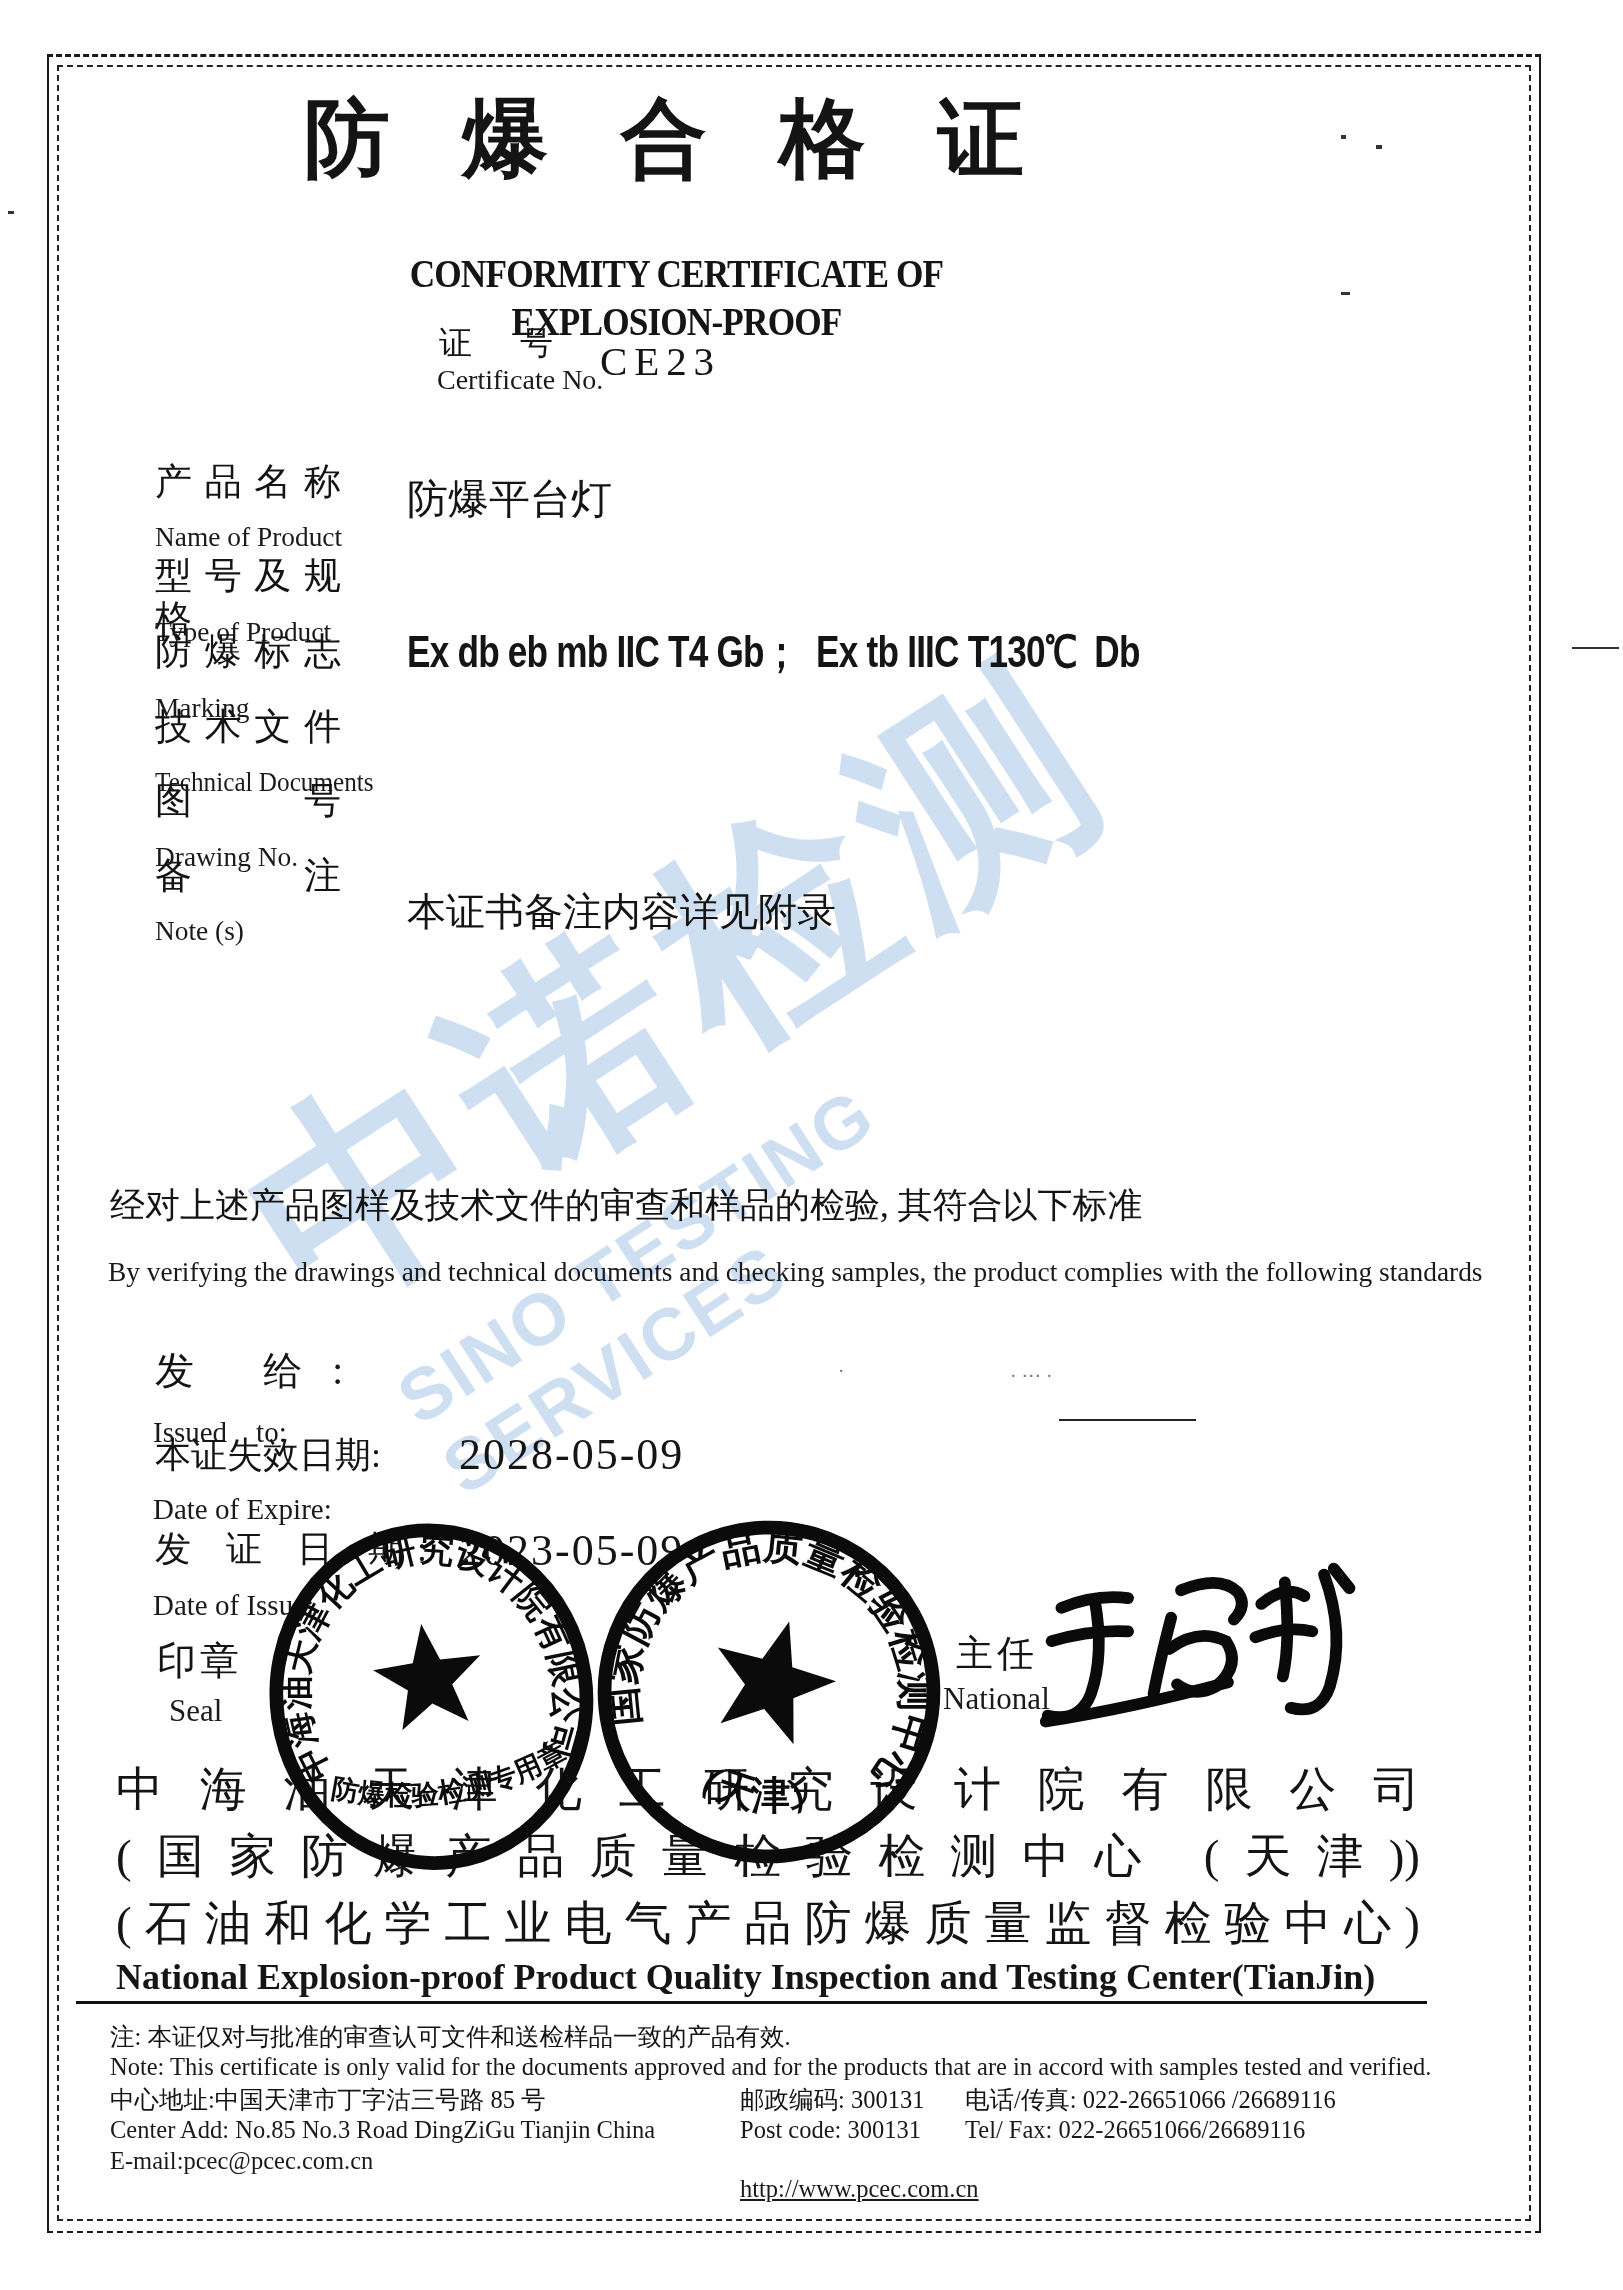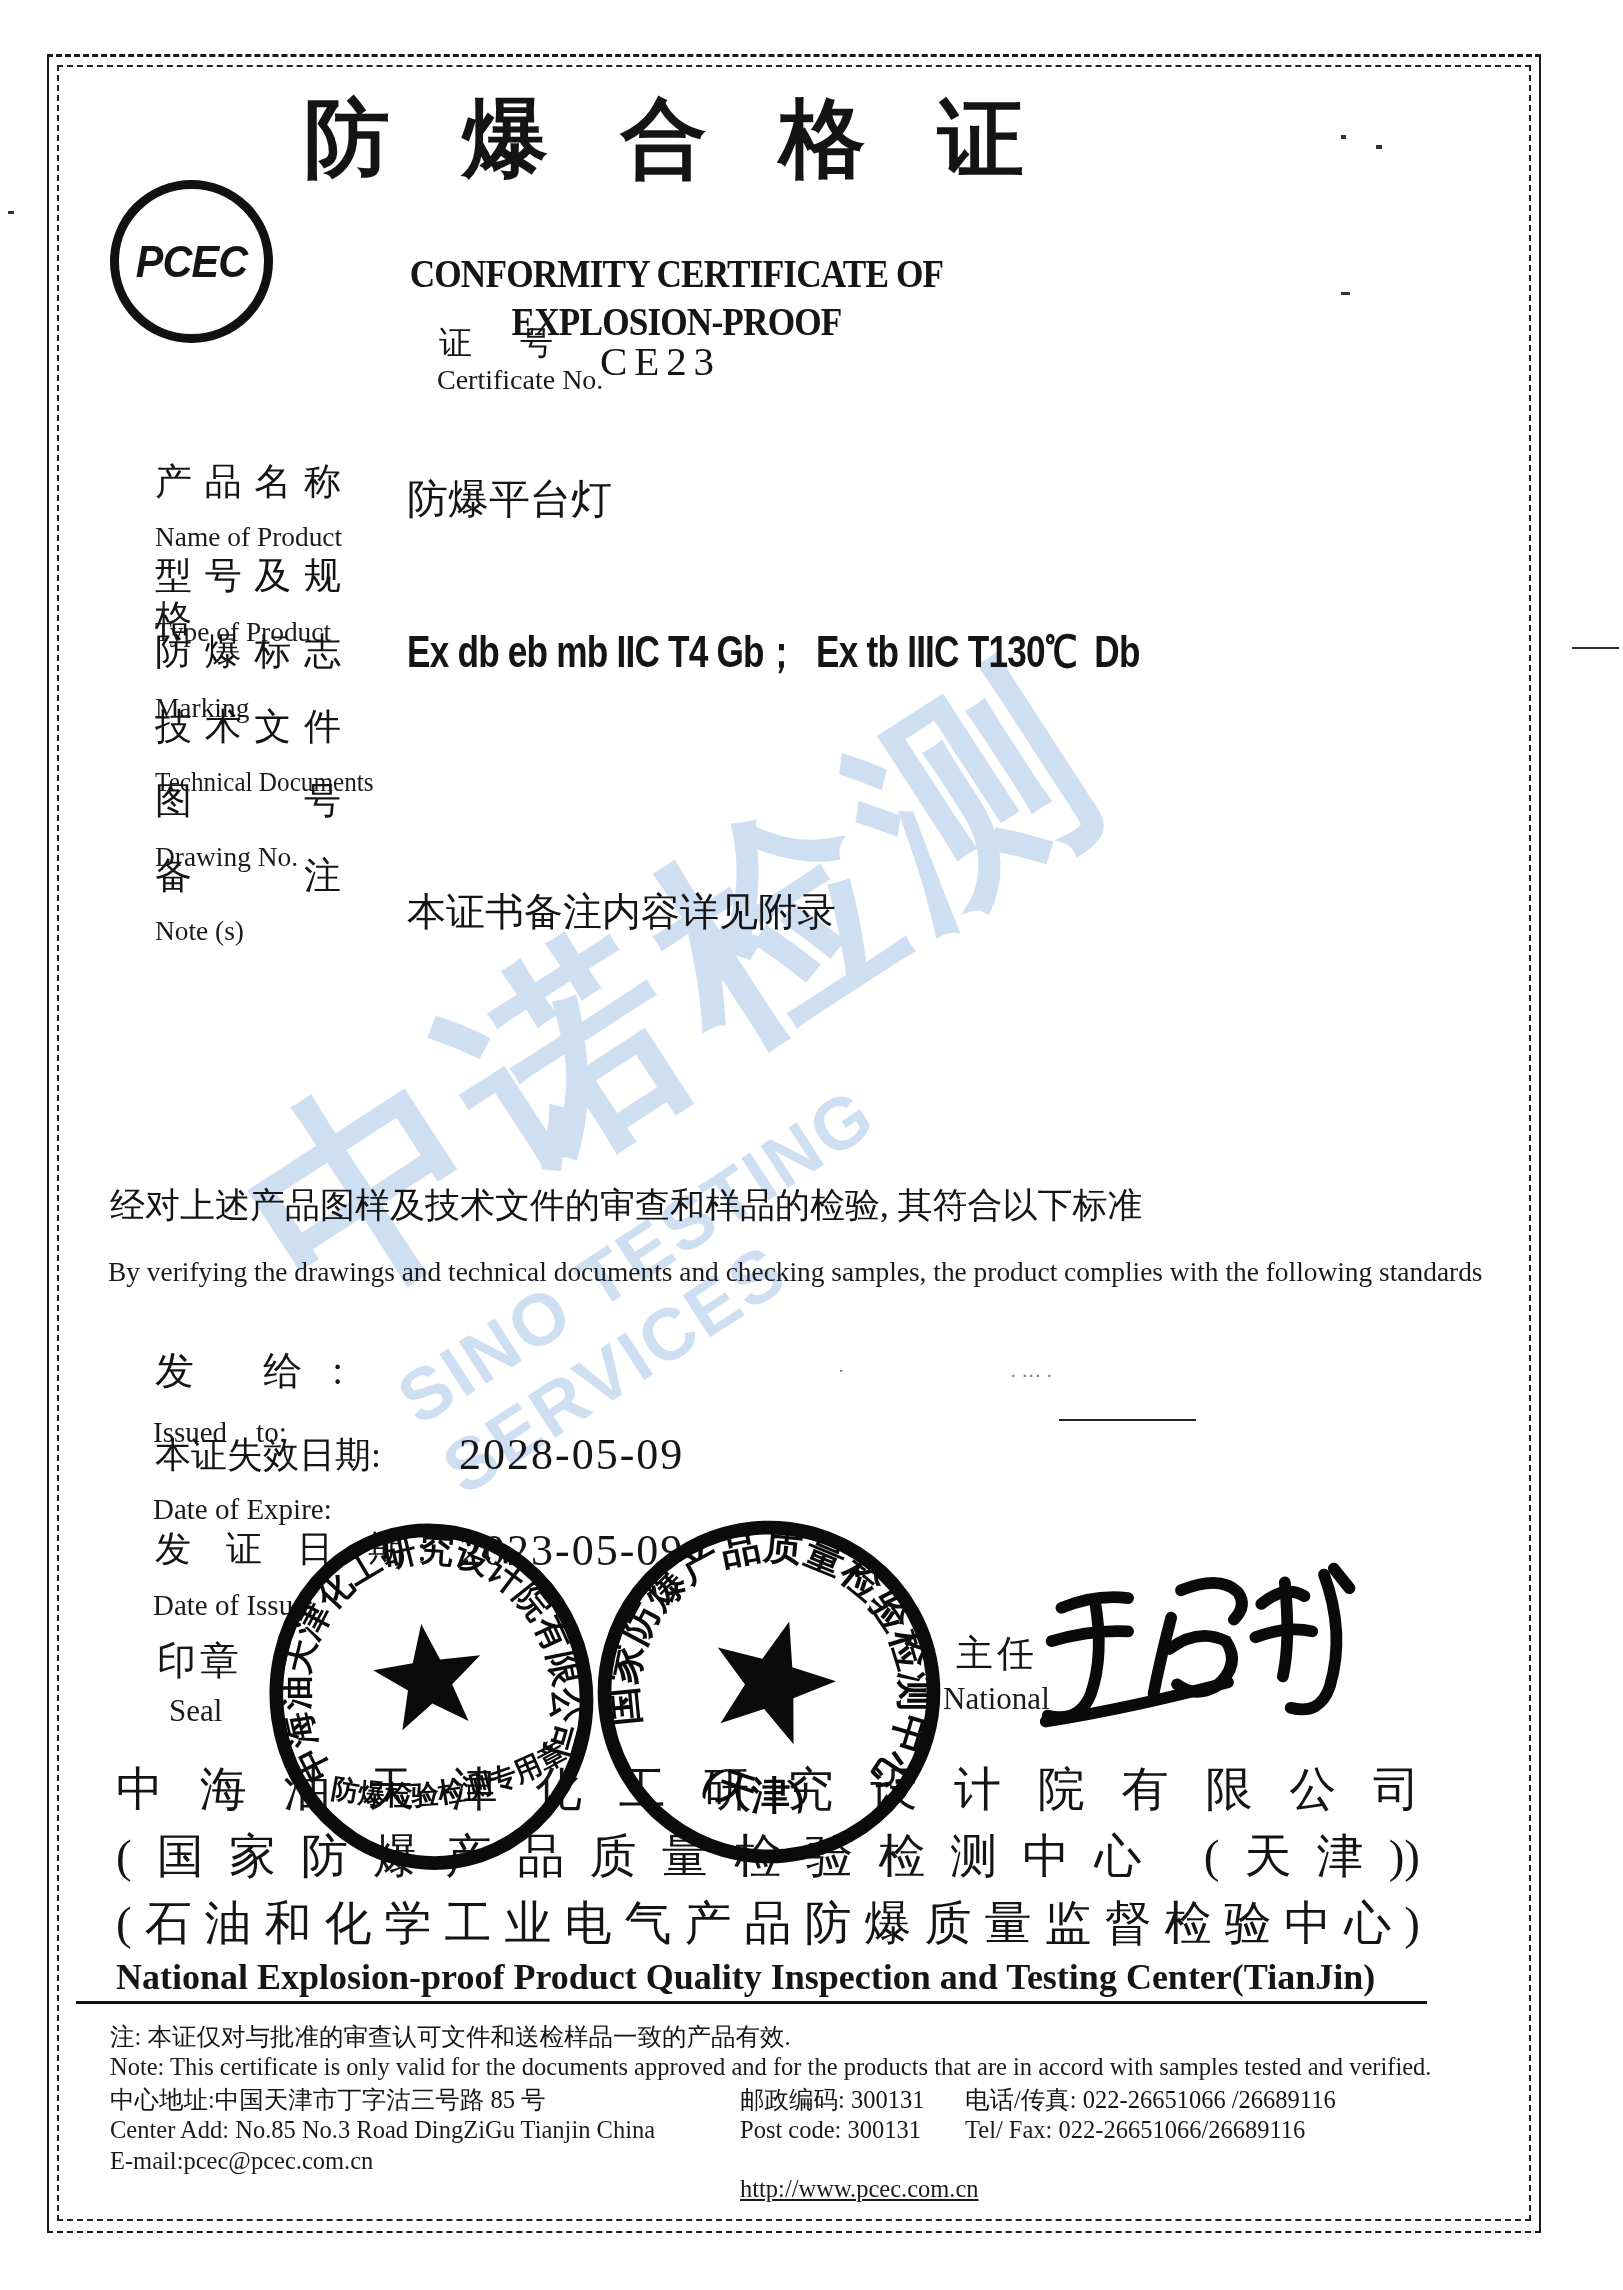--- a/index.html
+++ b/index.html
@@ -70,23 +70,20 @@
 <body>
 
 <div class="page">
 
   <div class="frame-outer"></div>
   <div class="frame-inner"></div>
 
   <div class="wm wm-zh">中诺检测</div>
   <div class="wm wm-en">SINO TESTING SERVICES</div>
 
-  <div class="logo">
-    <span>PCEC</span>
-  </div>
   <div class="abs zh title-zh">防 爆 合 格 证</div>
   <div class="abs serifv title-en">CONFORMITY CERTIFICATE OF EXPLOSION-PROOF</div>
 
   <div class="abs zh just certno-zh">证 号</div>
   <div class="abs en certno-en">Certificate No.</div>
   <div class="abs serifv certno-val">CE23</div>
 
   <div class="abs zh just flabel" style="top:461px">产 品 名 称</div>
   <div class="abs en flen" style="top:522px">Name of Product</div>
   <div class="abs fval" style="top:472px">防爆平台灯</div>

